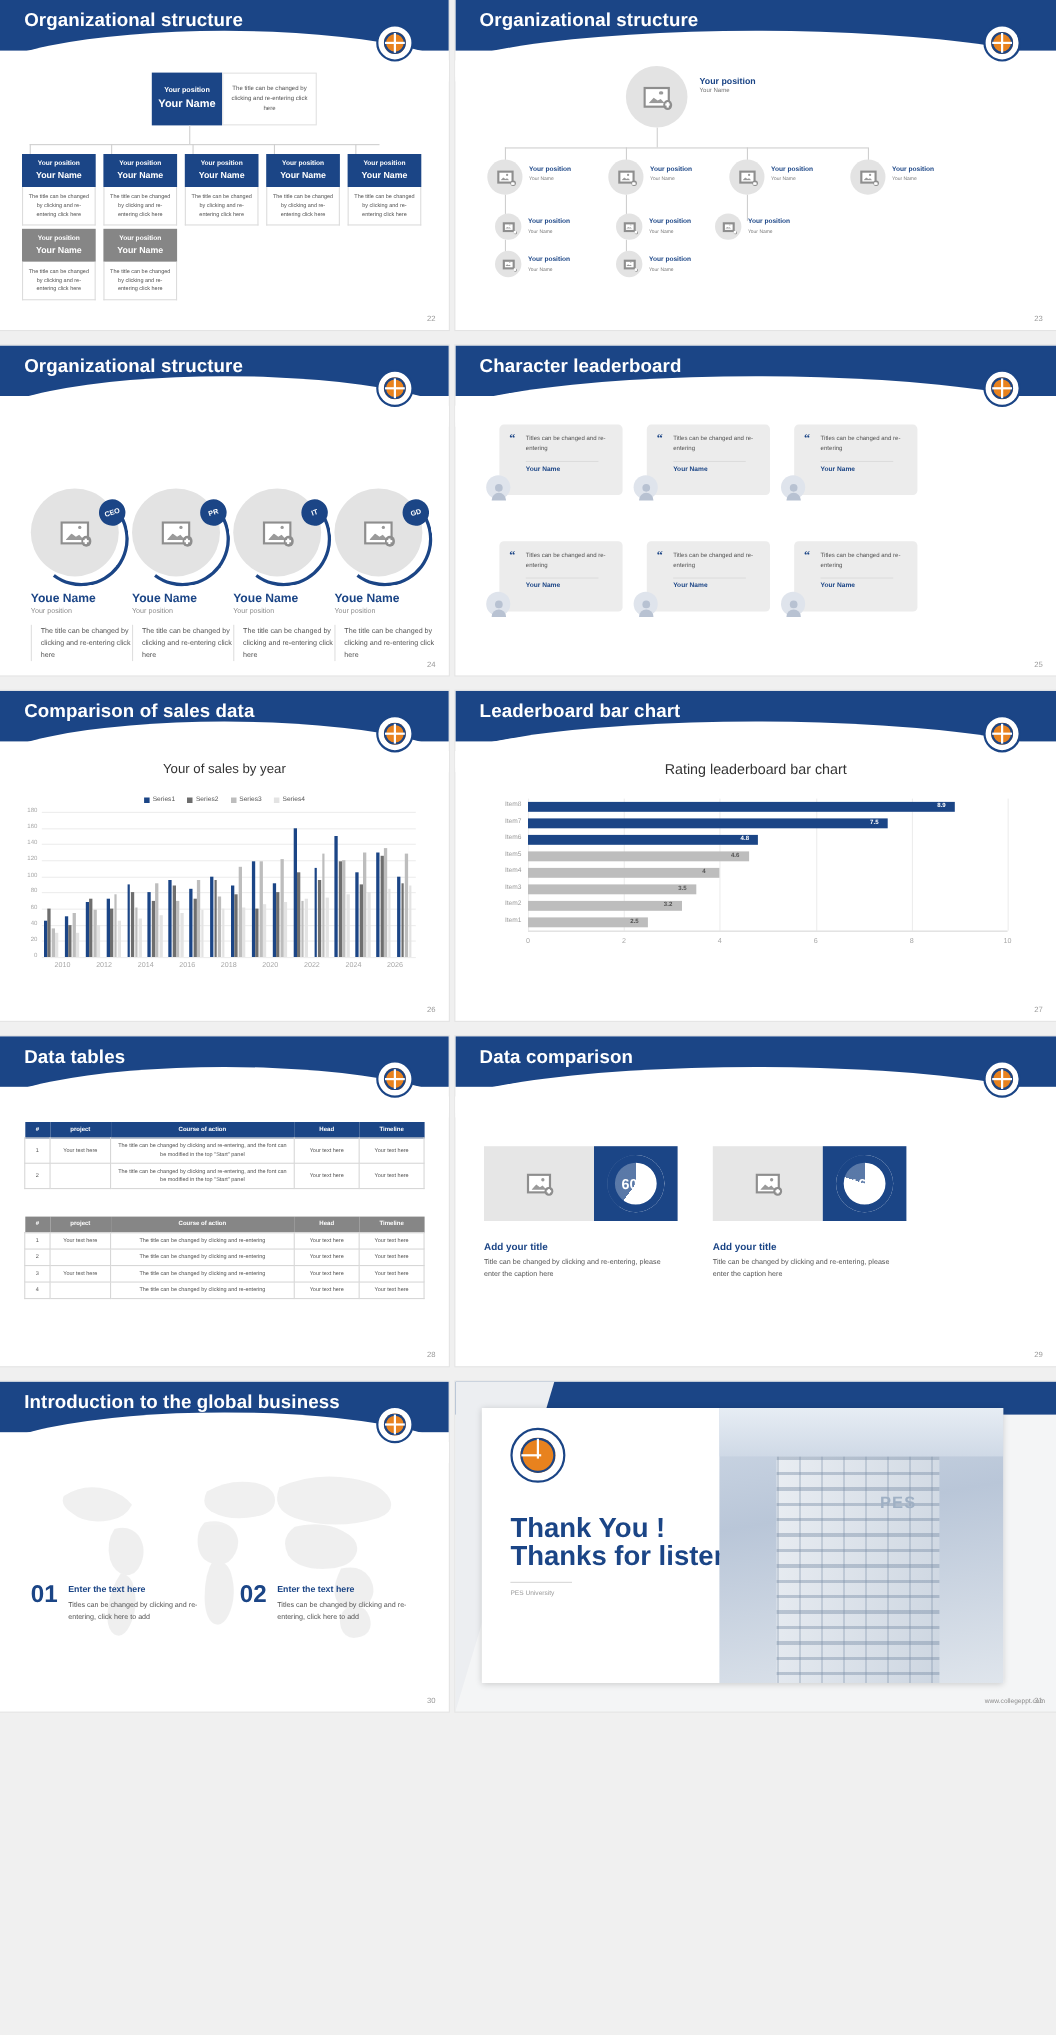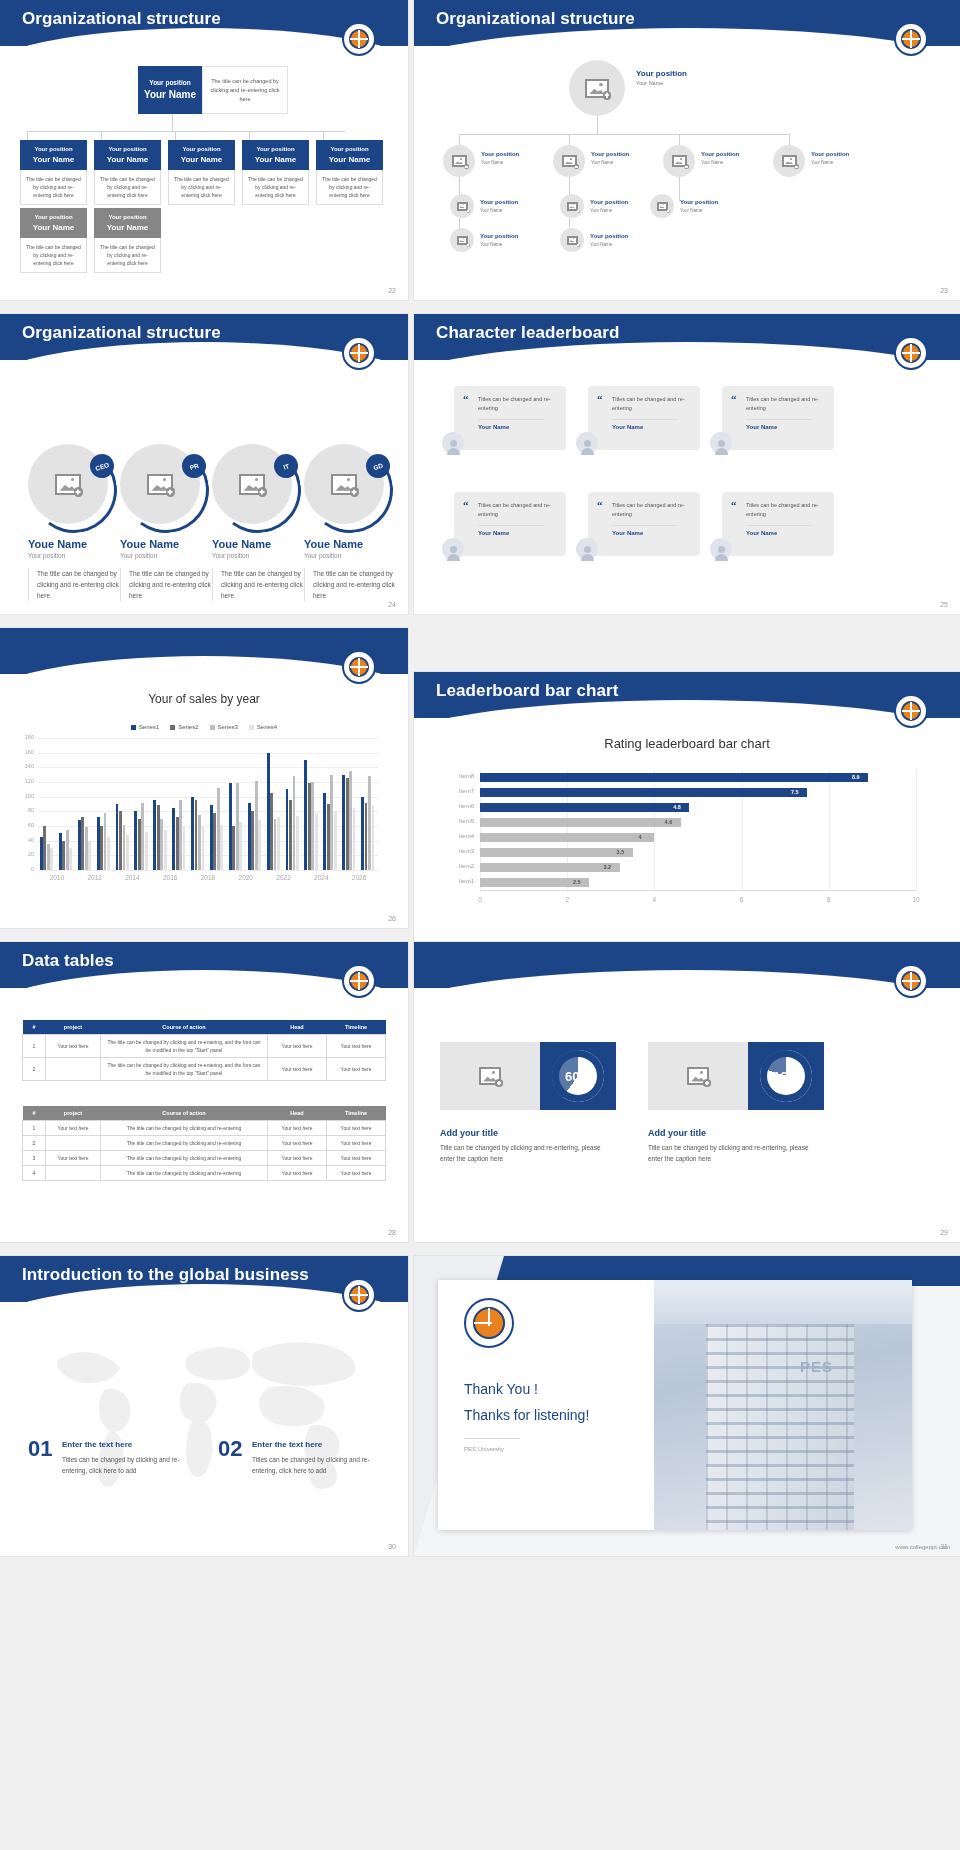--- a/index.html
+++ b/index.html
@@ -85,21 +85,21 @@
   .donut{position:relative;width:52px;height:52px;border-radius:50%;display:flex;align-items:center;justify-content:center;color:#fff;font-size:13px;font-weight:bold;}
   .dcttl{position:absolute;font-size:9px;font-weight:bold;color:#1b4586;}
   .dctxt{position:absolute;font-size:6.5px;line-height:11px;color:#555;}
   
   .num{position:absolute;font-size:22px;font-weight:bold;color:#1b4586;}
   .gh{position:absolute;font-size:8px;font-weight:bold;color:#1b4586;}
   .gt{position:absolute;font-size:6.5px;line-height:11px;color:#555;}
   .dotmap{position:absolute;opacity:.28;}
   
   .tyCard{position:absolute;background:#fff;box-shadow:0 1px 6px rgba(0,0,0,.18);}
-  .tyTitle{position:absolute;font-size:14px;font-weight:normal;color:#1b4586;line-height:26px;}
+  .tyTitle{position:absolute;font-size:25px;font-weight:bold;color:#1b4586;line-height:26px;}
   .tySub{position:absolute;font-size:6px;color:#9a9a9a;}
   .tyPhoto{position:absolute;overflow:hidden;background:linear-gradient(170deg,#cfd9e6 0%,#b9c6d8 38%,#dfe5ec 100%);}
   .bldg{position:absolute;background:linear-gradient(100deg,#e9edf2,#cdd6e1);}
   .wlink{position:absolute;right:10px;bottom:6px;font-size:6px;color:#8c8c8c;}
 </style>
 </head>
 <body>
 
 <div class="sheet">
 
@@ -483,20 +483,21 @@
     <div class="qav" style="left:296px;top:224px;">
         <b></b>
       </div>
 
     <div class="pg">25</div>
   </div>
 
   <div class="slide" style="left:0;top:628px;width:408px;height:300px;">
     <div class="hdr">
         <div class="hdr-curve"></div>
+        <h2>Comparison of sales data</h2>
       </div>
     <div class="badge">
         <span class="cmp"></span>
       </div>
     <div class="chtitle" style="position:absolute;left:0;top:64px;width:100%;">Your of sales by year</div>
     <div class="leg" style="position:absolute;left:0;top:90px;width:100%;" id="col-legend">
         <span>
           <i style="background: rgb(27, 69, 134);"></i>
           <span>Series1</span>
         </span>
@@ -612,21 +613,21 @@
         <div class="xtick" style="left: 113.333px; width: 37.7778px; top: 136px;">2016</div>
         <div class="xtick" style="left: 151.111px; width: 37.7778px; top: 136px;">2018</div>
         <div class="xtick" style="left: 188.889px; width: 37.7778px; top: 136px;">2020</div>
         <div class="xtick" style="left: 226.667px; width: 37.7778px; top: 136px;">2022</div>
         <div class="xtick" style="left: 264.444px; width: 37.7778px; top: 136px;">2024</div>
         <div class="xtick" style="left: 302.222px; width: 37.7778px; top: 136px;">2026</div>
       </div>
     <div class="pg">26</div>
   </div>
 
-  <div class="slide" style="left:414px;top:628px;width:546px;height:300px;margin-top:44px;">
+  <div class="slide" style="left:414px;top:628px;width:546px;height:300px;">
     <div class="hdr">
         <div class="hdr-curve"></div>
         <h2>Leaderboard bar chart</h2>
       </div>
     <div class="badge">
         <span class="cmp"></span>
       </div>
     <div class="chtitle" style="position:absolute;left:0;top:64px;width:100%;font-size:13px;">Rating leaderboard bar chart</div>
     <div class="plot" id="bar-plot" style="left:20px;top:98px;width:506px;height:160px;">
         <div class="grid" style="left: 46px; top: 0px; width: 1px; height: 120px; background: rgb(237, 237, 237);"></div>
@@ -745,20 +746,21 @@
             <td style="width: 52px;">Your text here</td>
           </tr>
         </tbody>
       </table>
     <div class="pg">28</div>
   </div>
 
   <div class="slide" style="left:414px;top:942px;width:546px;height:300px;">
     <div class="hdr">
         <div class="hdr-curve"></div>
+        <h2>Data comparison</h2>
       </div>
     <div class="badge">
         <span class="cmp"></span>
       </div>
 
     <div class="dcL" style="left:26px;top:100px;width:100px;height:68px;">
         <span class="ph" style="width:22px;height:18px;">
           <span class="plus">
             <i></i>
             <i class="v"></i>

